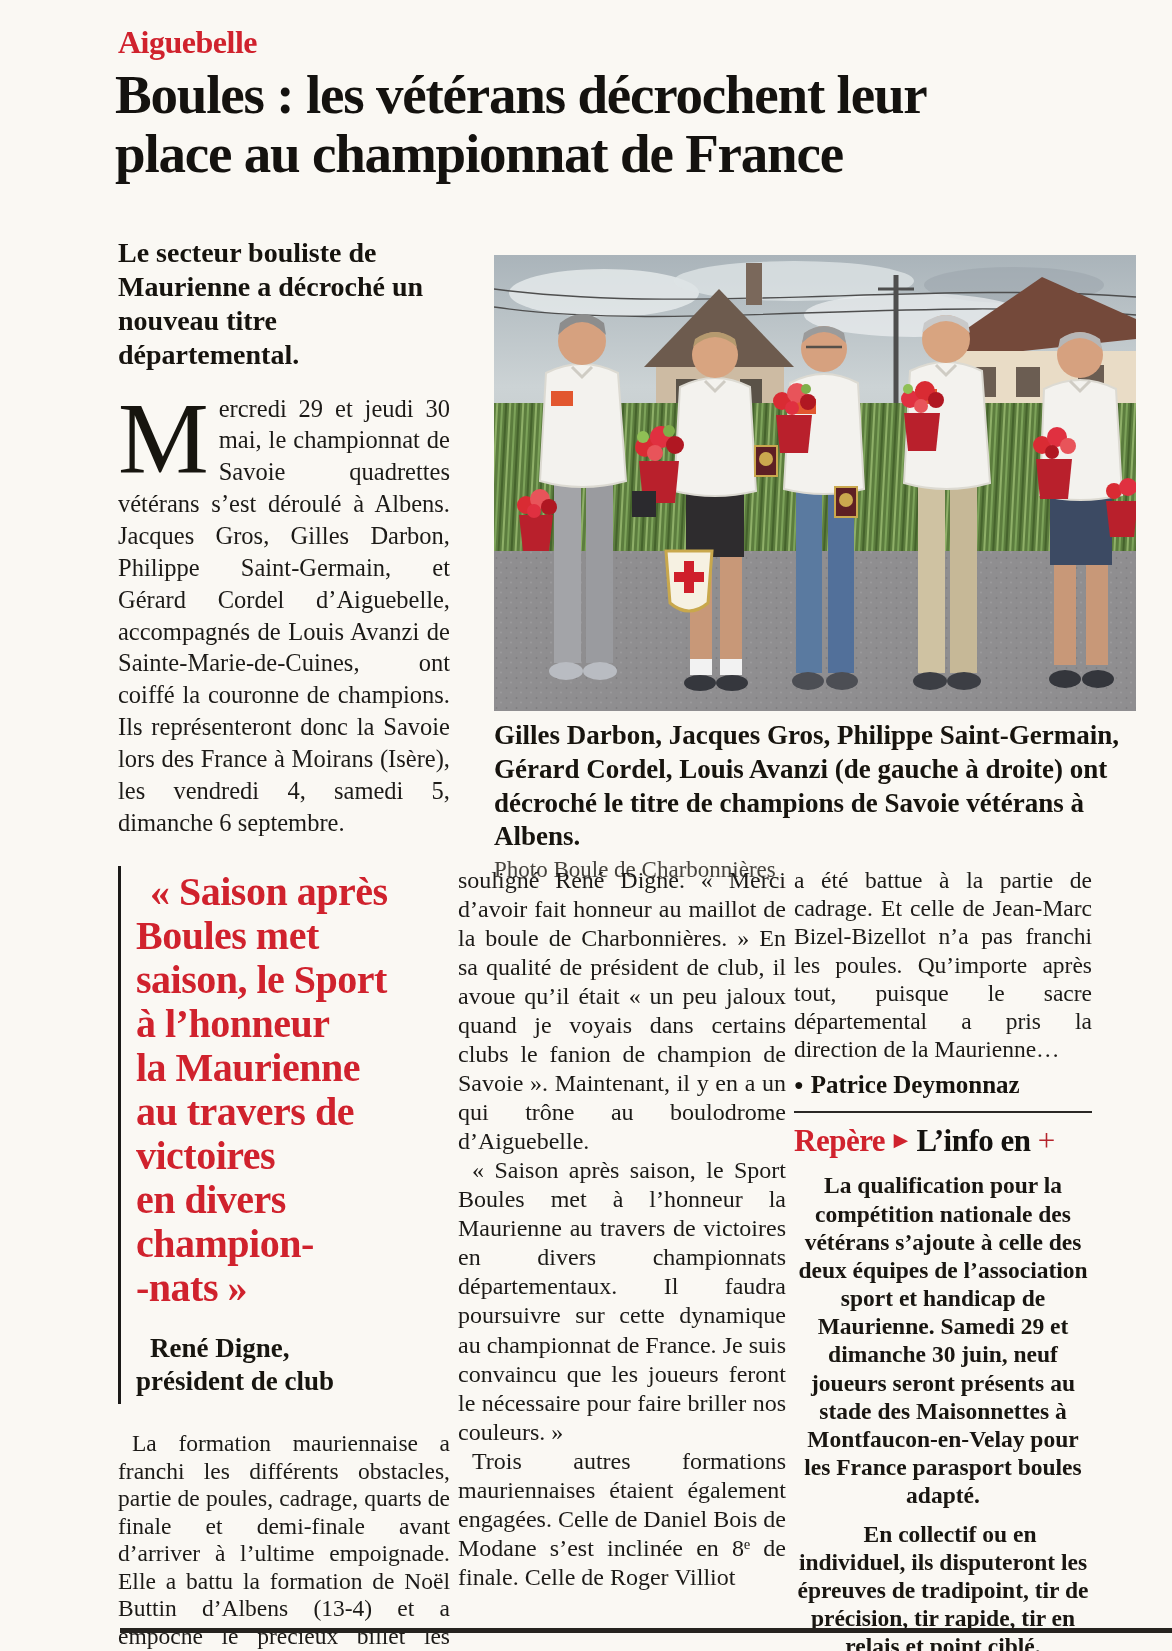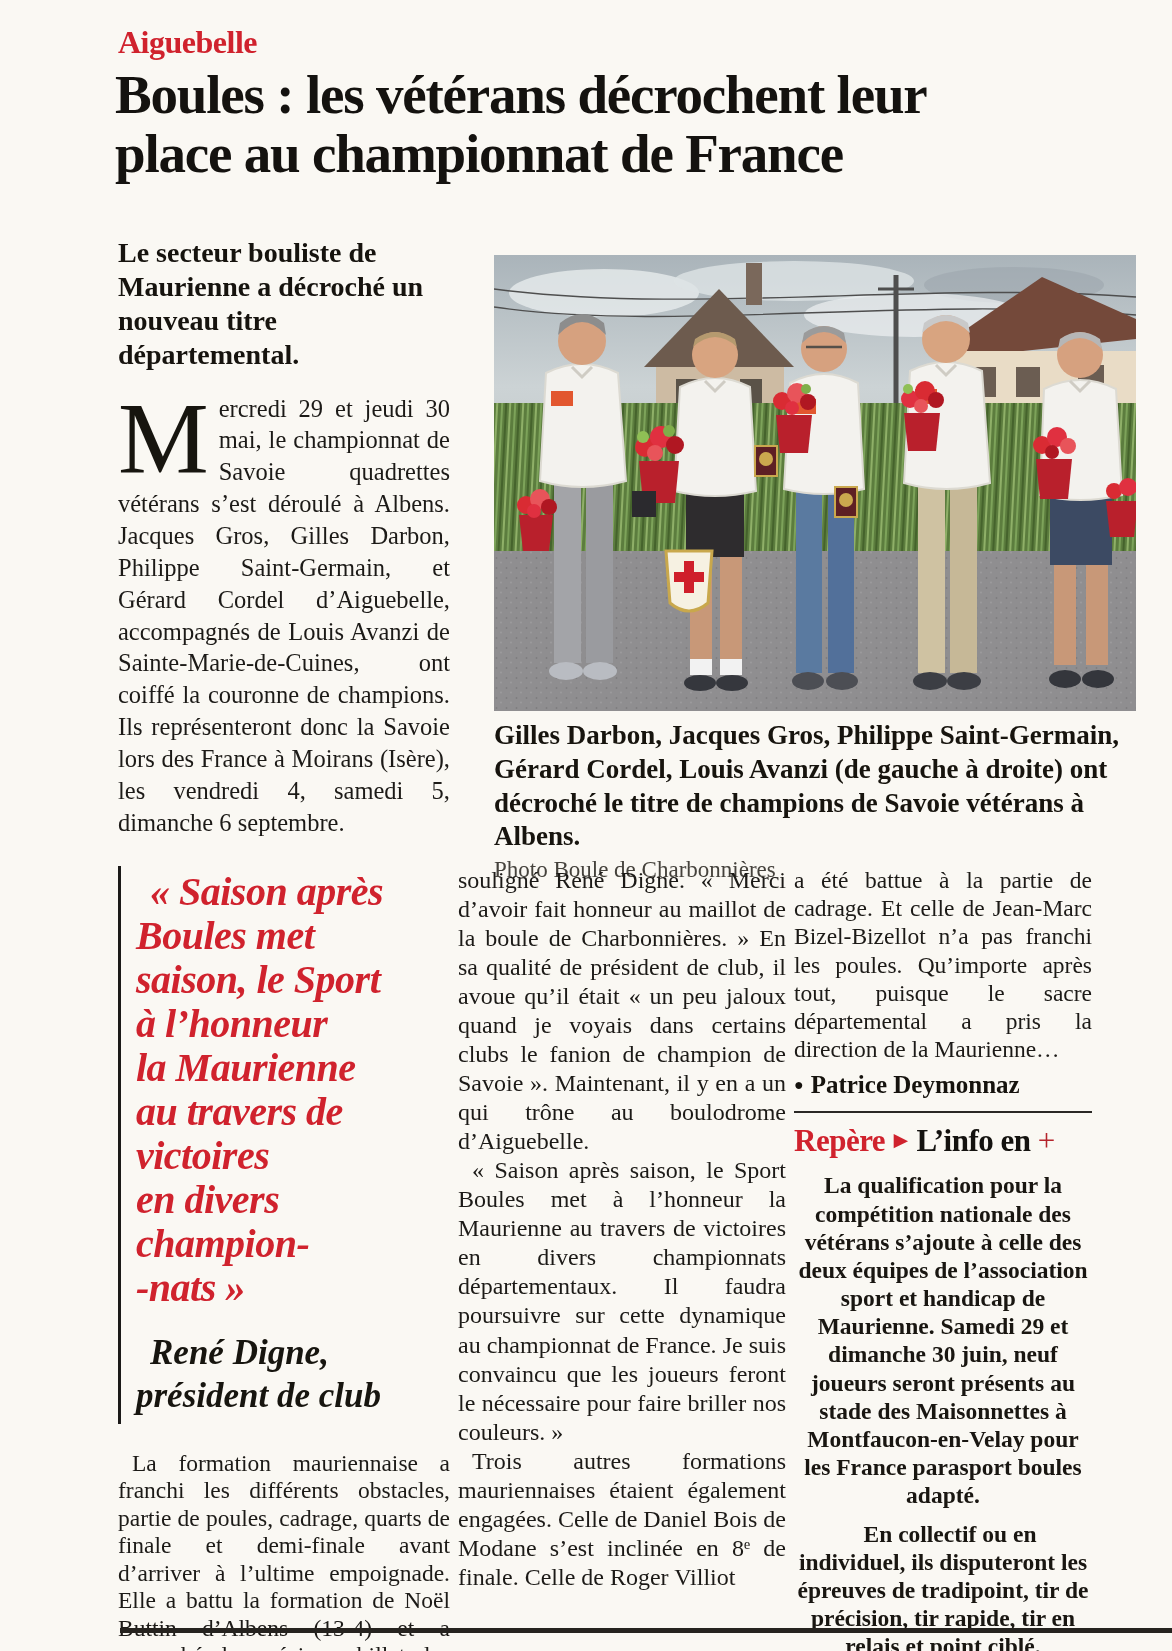--- a/index.html
+++ b/index.html
@@ -18,25 +18,25 @@
   }
   .left-col{position:absolute;left:118px;top:236px;width:332px;}
   .lead{font-size:28px;font-weight:bold;line-height:1.22;color:#16130e;}
   .body-p{font-size:24.5px;line-height:1.3;text-align:justify;margin:0;}
   .first-p{margin-top:20px;}
   .dropcap{
     float:left;font-size:102px;line-height:80px;
     padding:6px 10px 0 0;font-weight:400;color:#17150f;
   }
   .quote-block{
-    margin-top:28px;border-left:3px solid #1b1a18;padding:4px 0 6px 15px;font-style:italic;
+    margin-top:28px;border-left:3px solid #1b1a18;padding:4px 0 6px 15px;
   }
   .quote-line{color:#d0222d;font-weight:bold;font-size:40px;line-height:1.1;letter-spacing:-0.5px;}
   .quote-line.qfirst{padding-left:14px;}
-  .quote-attr{margin-top:22px;font-weight:bold;font-size:35px;line-height:1.22;color:#17150f;}
+  .quote-attr{margin-top:22px;font-weight:bold;font-size:27px;line-height:1.22;color:#17150f;}
   .attr-name{padding-left:14px;}
   .left-p2{margin-top:26px;font-size:23.5px;line-height:1.17;}
   .left-p2 .ind, .ind{text-indent:14px;}
 
   .photo-block{position:absolute;left:458px;top:255px;width:642px;padding-left:36px;}
   .photo-frame{width:642px;height:456px;overflow:hidden;background:#b9c2c7;}
   .caption{margin-top:8px;font-weight:bold;font-size:27px;line-height:1.25;color:#17140e;}
   .credit{margin-top:3px;font-size:23px;color:#45423c;}
 
   .mid-col{position:absolute;left:458px;top:866px;width:328px;}

